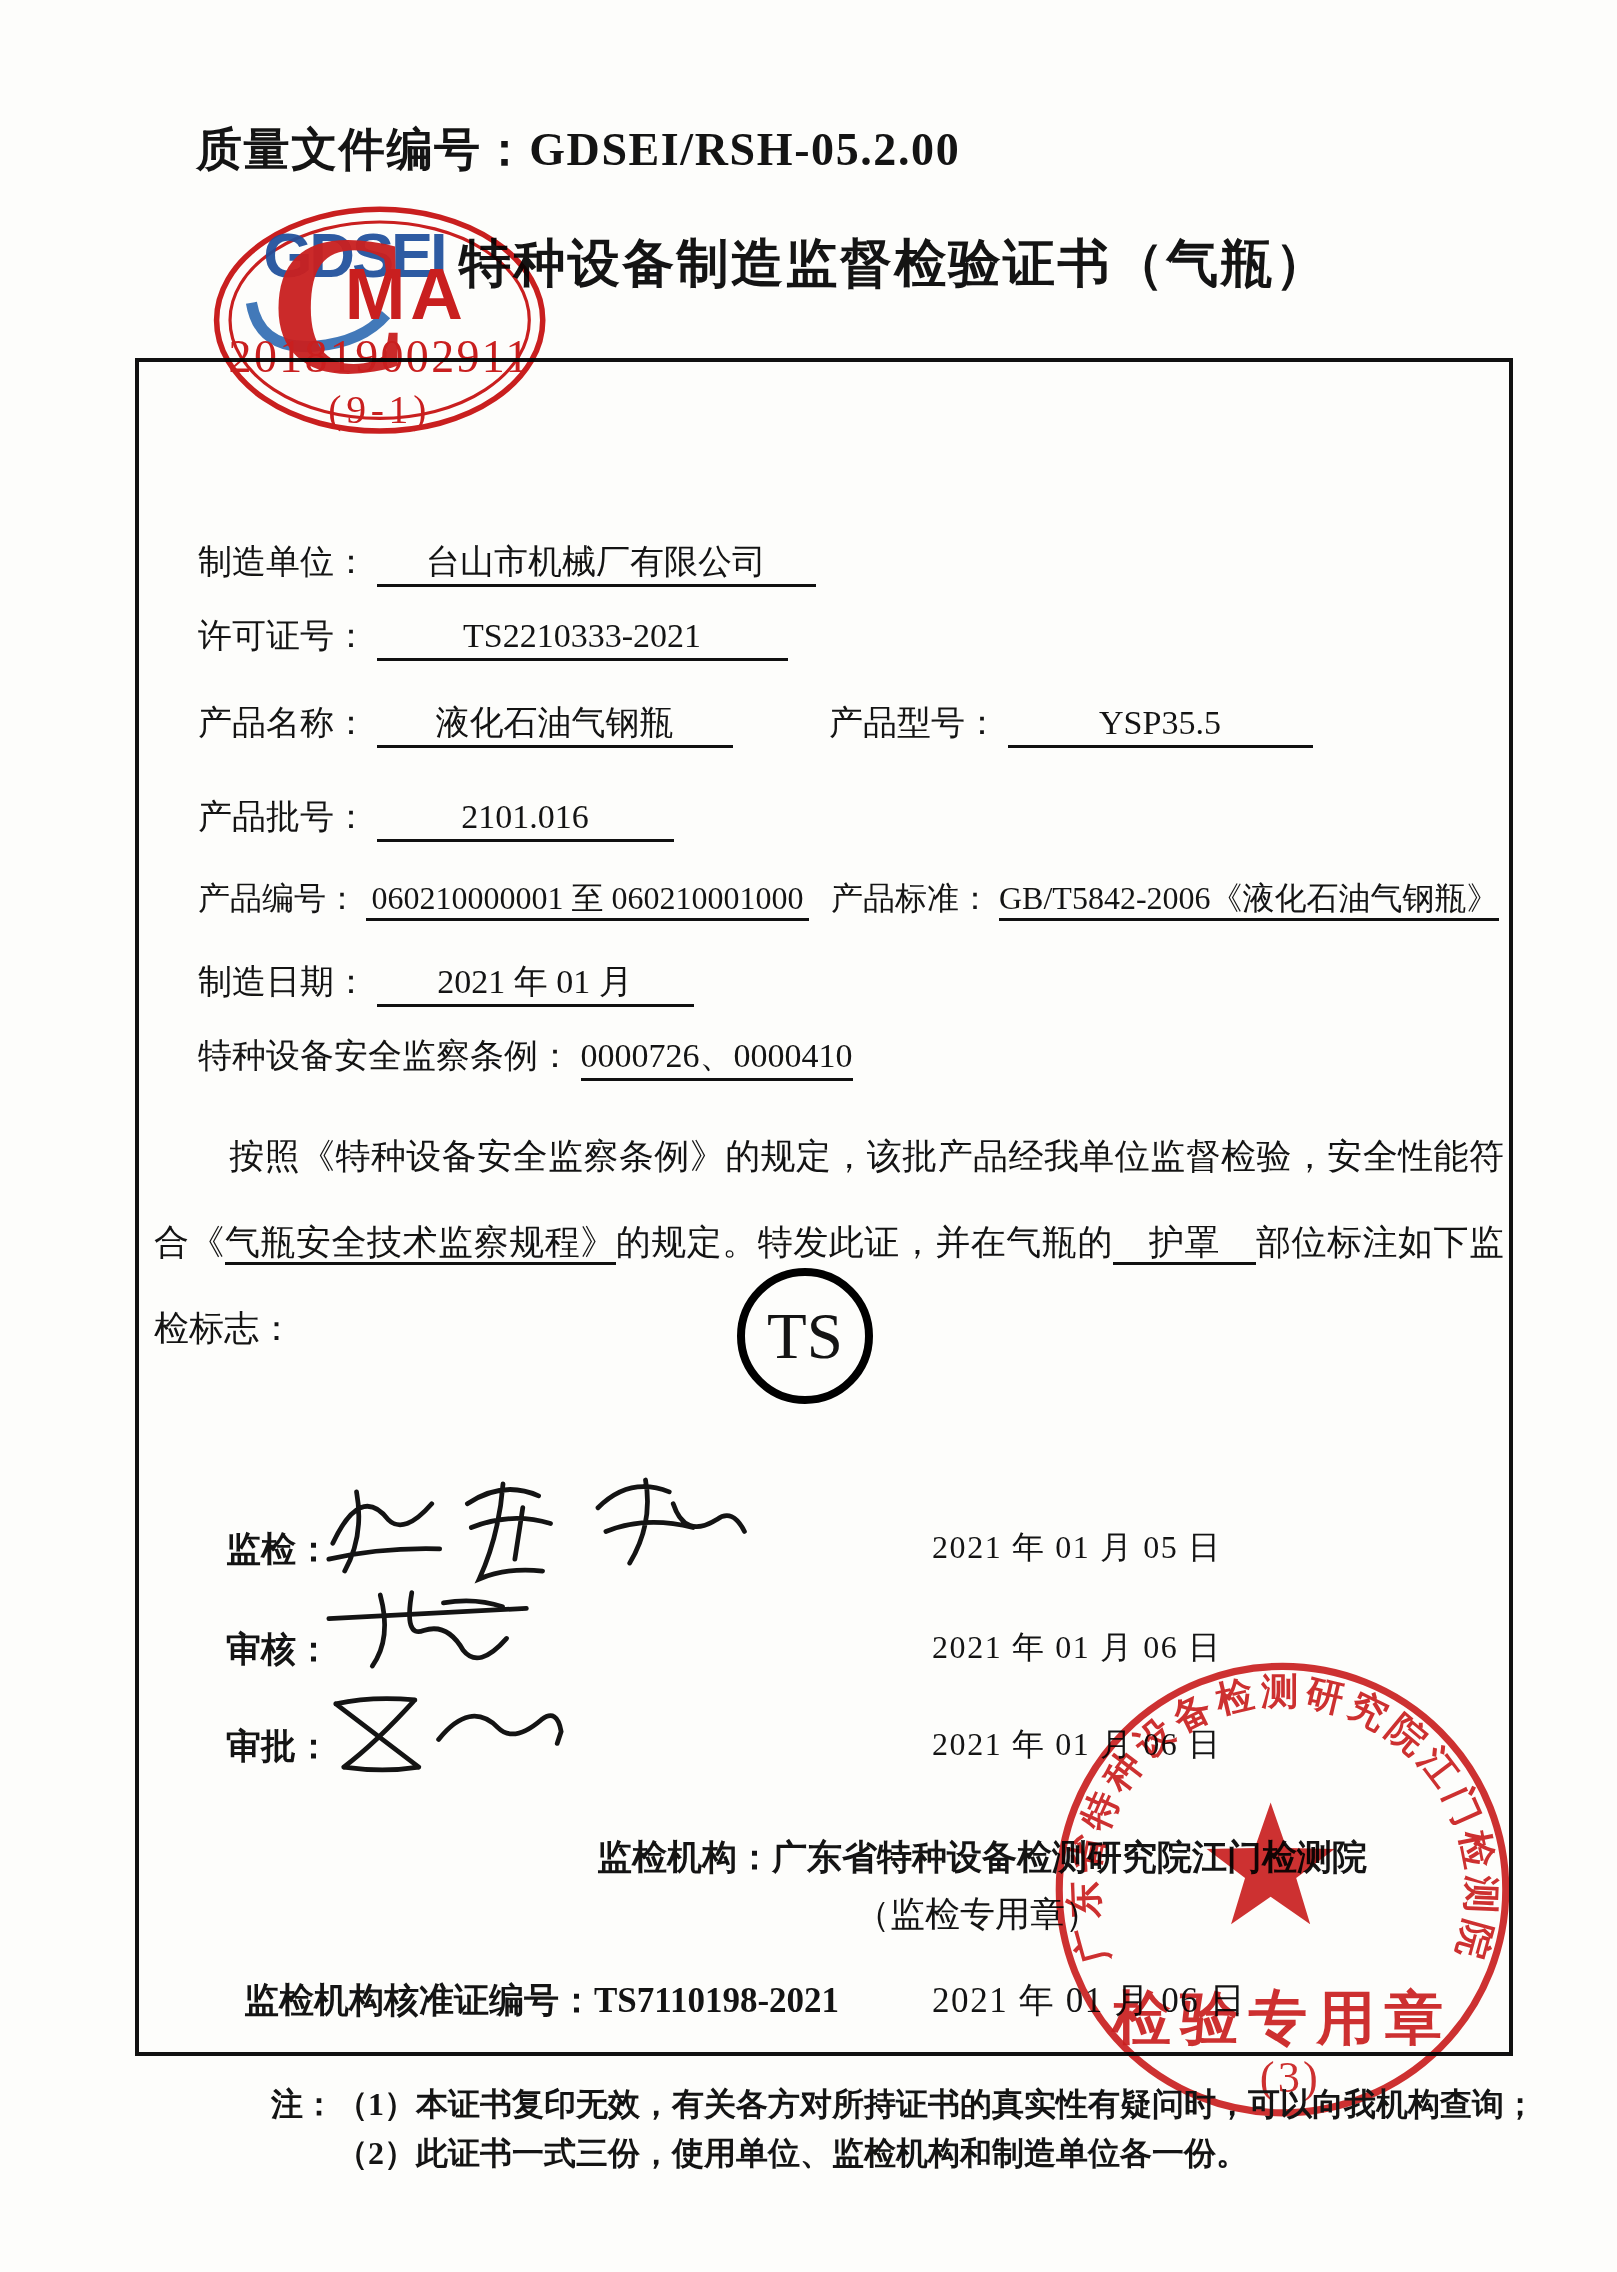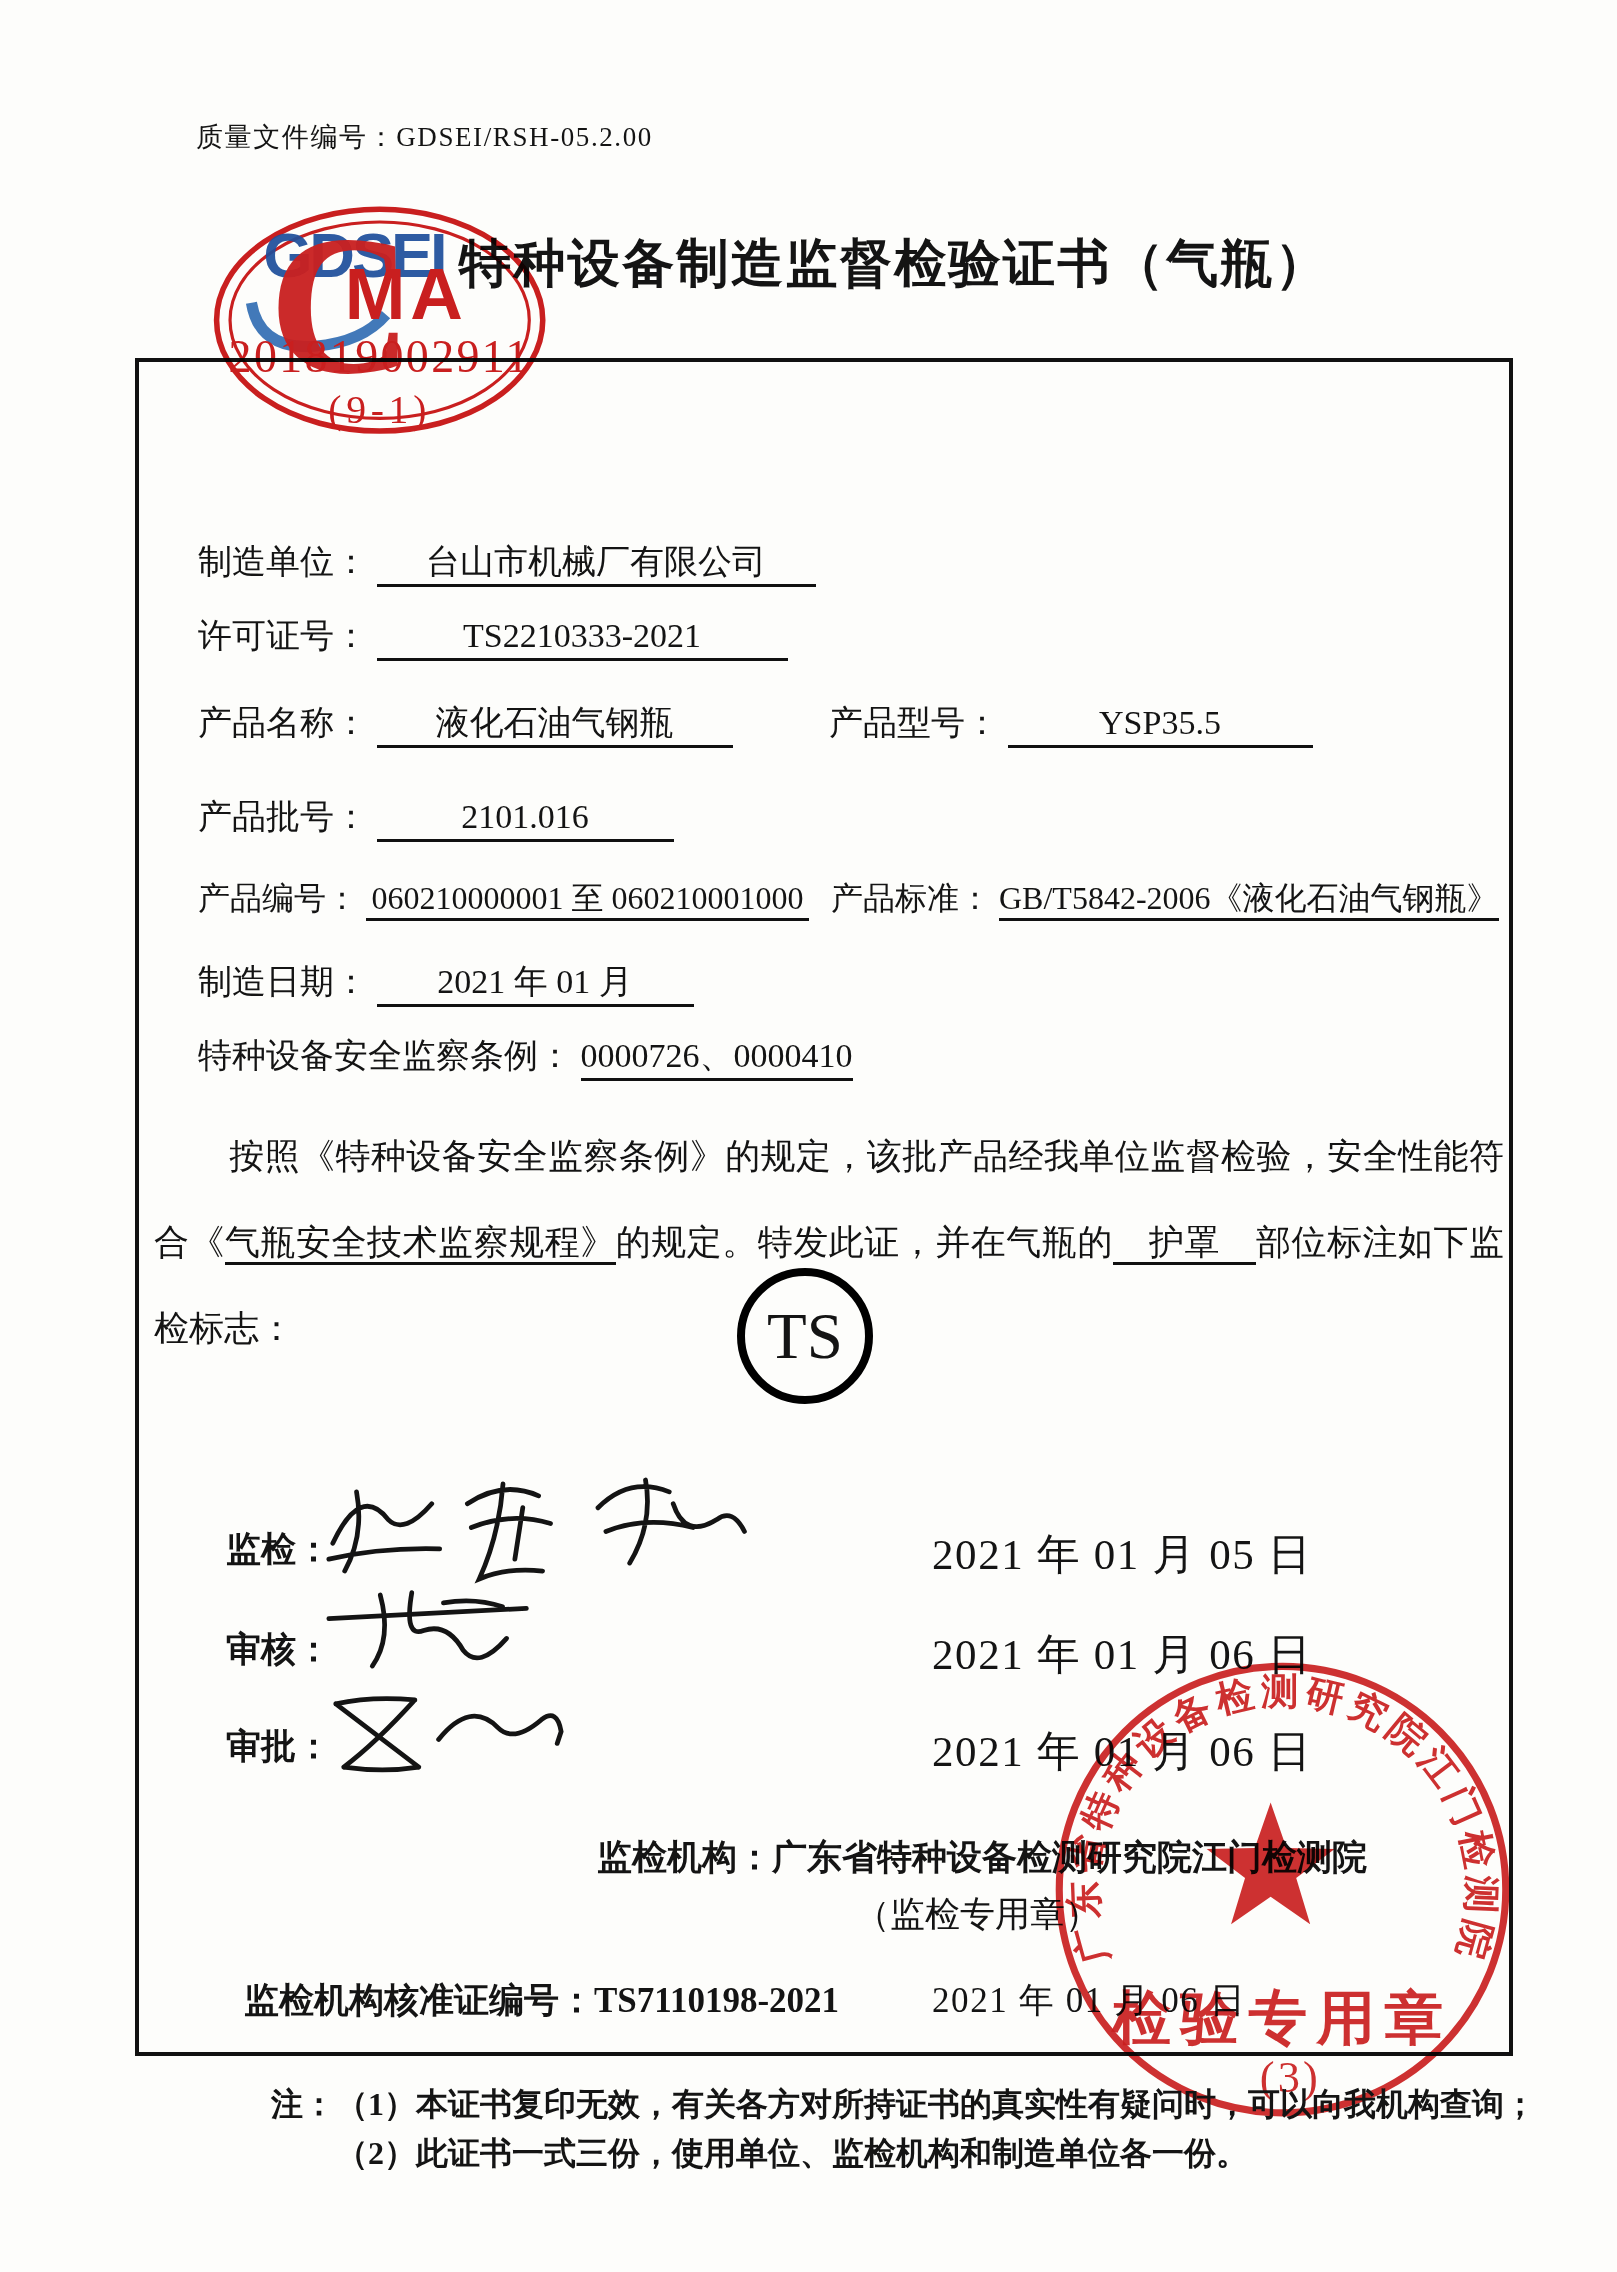--- a/index.html
+++ b/index.html
@@ -1,37 +1,37 @@
 <!DOCTYPE html>
 <html style="font-size:12.7px"><head>
 <meta charset="utf-8">
 <style>
   html,body{margin:0;padding:0;background:#e8e8e8;}
   #page{
     position:relative;width:1617px;height:2273px;background:#fdfdfb;
     font-family:"Liberation Serif","DejaVu Serif",serif;color:#141414;overflow:hidden;
   }
   .abs{position:absolute;}
-  .docno{left:196px;top:119px;font-size:27px;font-weight:400;letter-spacing:1.6px;}
+  .docno{left:196px;top:119px;font-size:46px;font-weight:700;letter-spacing:1.6px;}
   .title{left:459px;top:229px;font-size:52px;font-weight:900;letter-spacing:2.4px;
          font-family:"Liberation Sans","DejaVu Sans",sans-serif;}
   .mainbox{left:135px;top:358px;width:1370px;height:1690px;border:4px solid #111;}
   .certno{left:1045px;top:423px;font-size:35px;}
   .row{font-size:34px;white-space:nowrap;}
   .lbl{font-weight:400;}
   .u{display:inline-block;border-bottom:3.2px solid #111;text-align:center;line-height:1.25;}
   .para{left:154px;top:1114px;width:1350px;font-size:35px;line-height:2.45;
         text-indent:2.15em;text-align:justify;}
   .pu{border-bottom:3.2px solid #111;}
   .pu-pad{border-bottom:3.2px solid #111;padding:0 36px;}
   .tscircle{left:737px;top:1268px;width:120px;height:120px;border:8.7px solid #000;
             border-radius:50%;display:flex;align-items:center;justify-content:center;
             font-size:65px;font-family:"Liberation Serif",serif;}
   .signlabel{font-size:35px;font-weight:600;}
-  .sigdate{font-size:43px;letter-spacing:1.6px;}
+  .sigdate{font-size:32px;letter-spacing:1.6px;}
   .agency{left:597px;top:1834px;font-size:35px;font-weight:700;white-space:nowrap;}
   .sealnote{left:855px;top:1891px;font-size:35px;font-weight:400;}
   .approval{left:244px;top:1977px;font-size:35px;font-weight:700;white-space:nowrap;}
   .appdate{left:932px;top:1977px;font-size:35px;letter-spacing:1.6px;}
   .noteslbl{left:271px;top:2083px;font-size:32px;font-weight:700;}
   .note1{left:336px;top:2083px;font-size:32px;font-weight:700;white-space:nowrap;}
   .note2{left:336px;top:2132px;font-size:32px;font-weight:700;white-space:nowrap;}
   .stamp{mix-blend-mode:multiply;}
 </style>
 </head>

